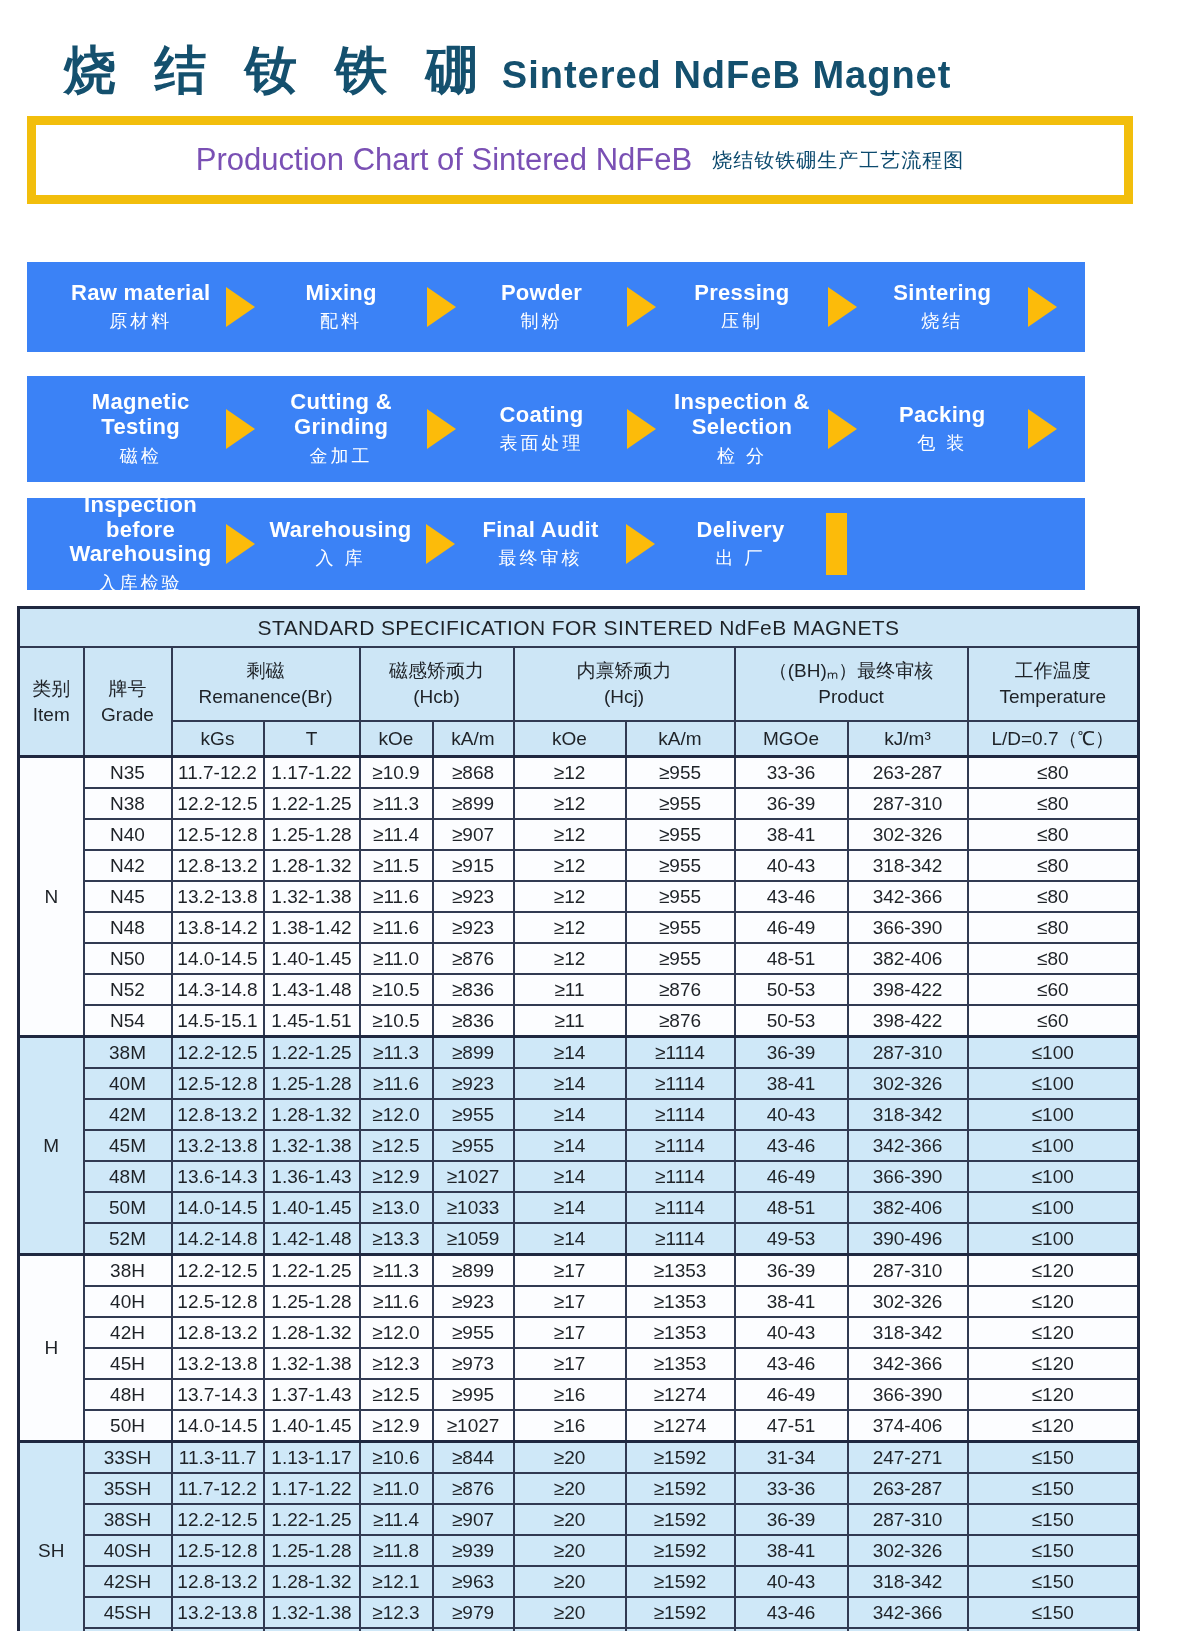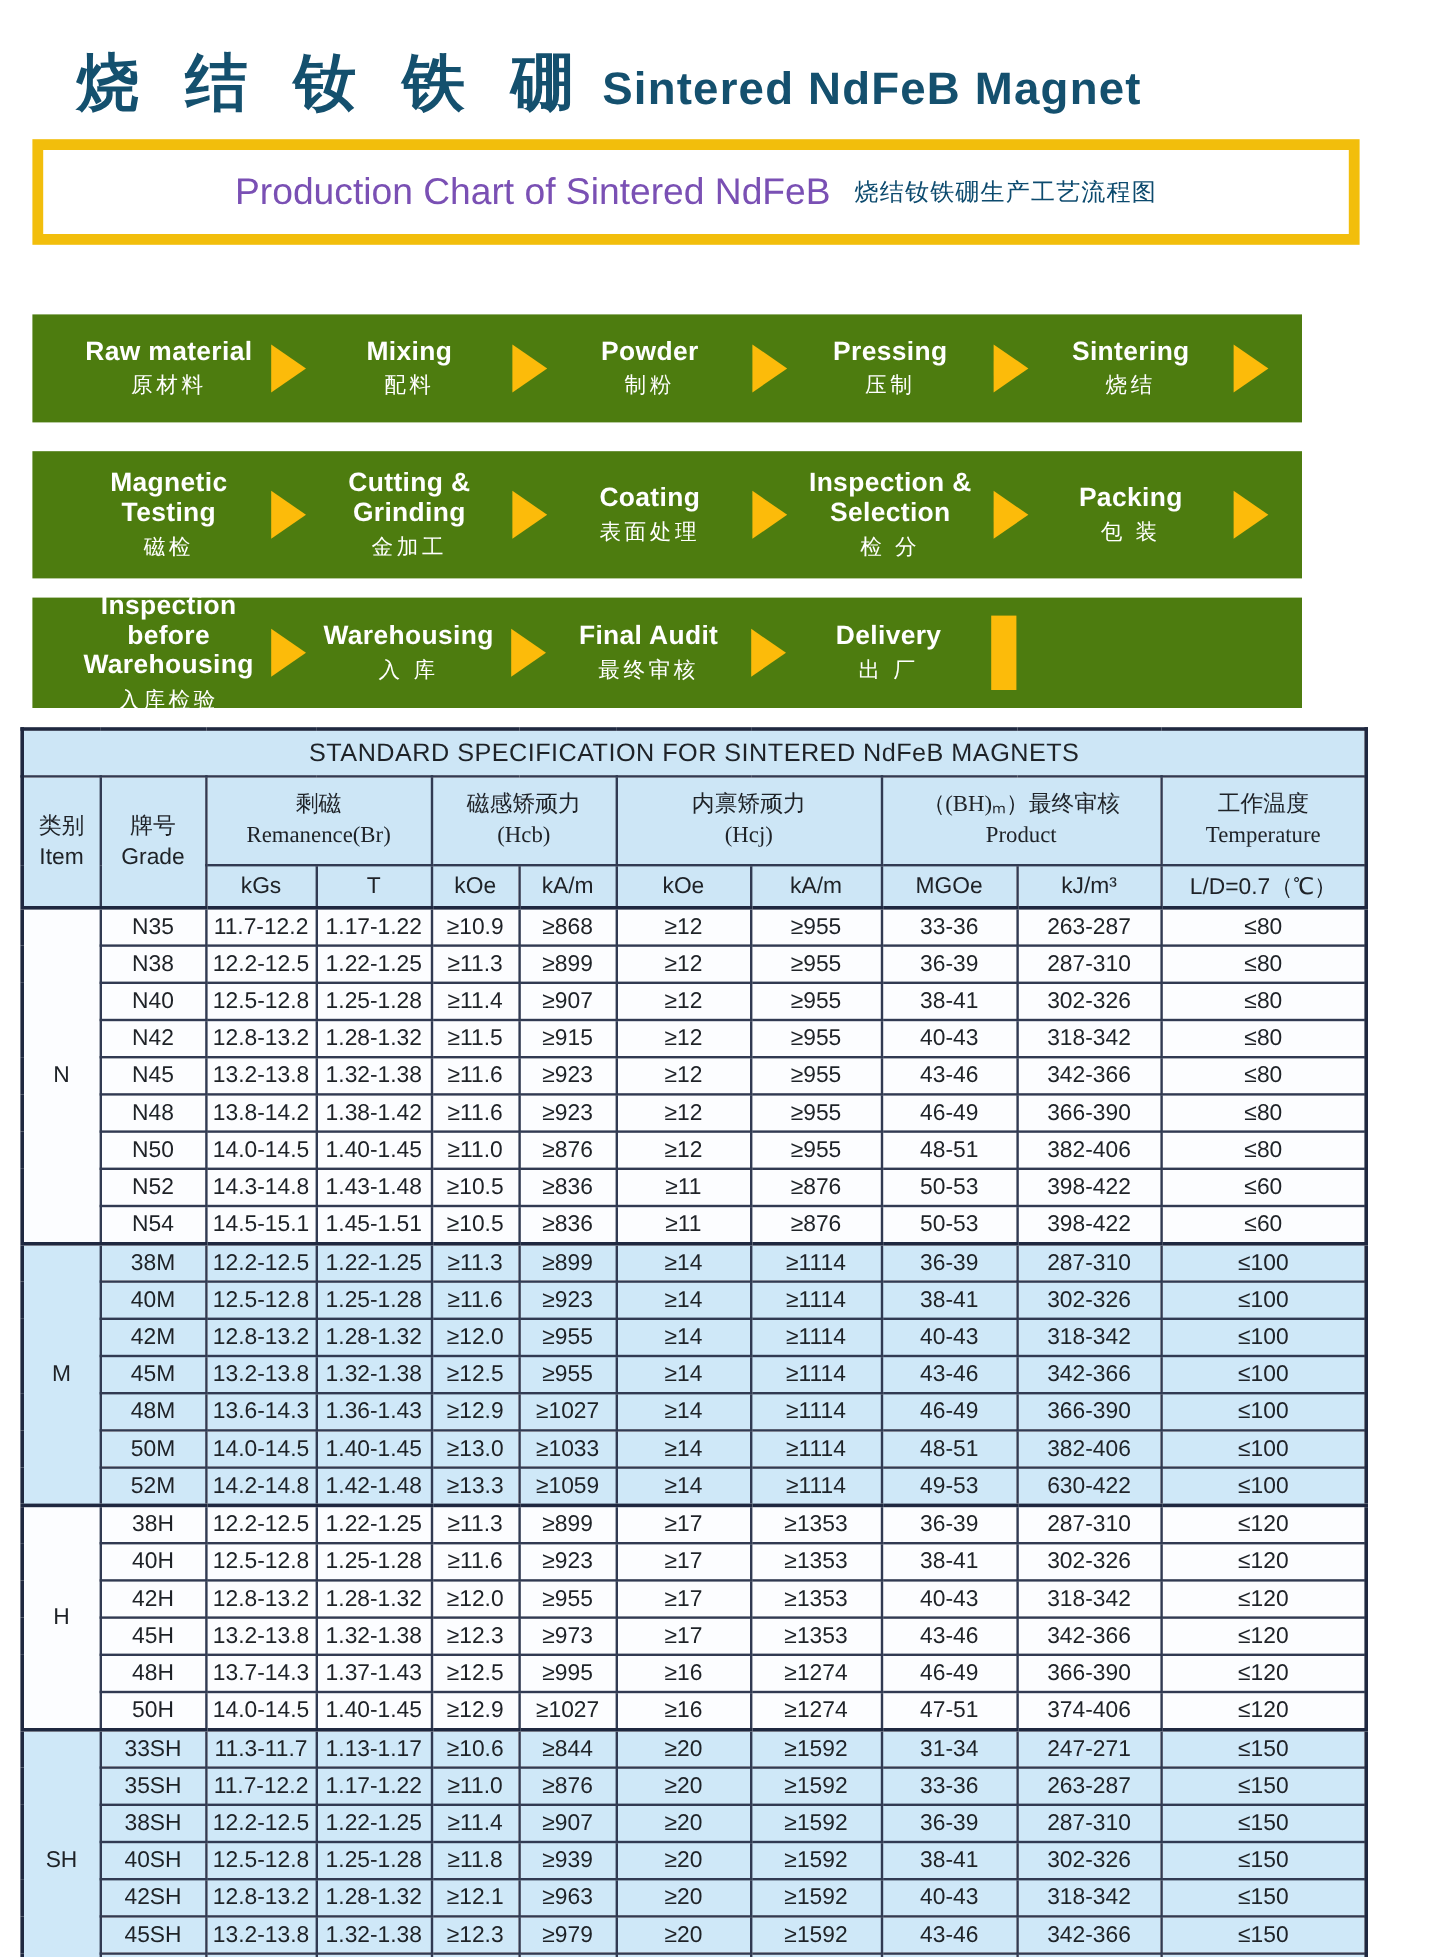--- a/index.html
+++ b/index.html
@@ -15,21 +15,21 @@
   
   .banner{
     margin:20px 0 0 27px;width:1106px;height:88px;box-sizing:border-box;
     border:9px solid #F2BE0C;background:#ffffff;
     display:flex;align-items:center;justify-content:center;gap:20px;
   }
   .banner-en{color:#7a50b4;font-size:31px;font-weight:500;}
   .banner-zh{color:#0c4a6e;font-size:20px;font-weight:500;letter-spacing:1px;}
   
   .flow-band{
-    margin-left:27px;width:1058px;height:90px;background:#4d7c0f;
+    margin-left:27px;width:1058px;height:90px;background:#3b82f6;
     display:flex;align-items:center;justify-content:space-between;
     padding:16px 28px;box-sizing:border-box;color:#ffffff;
   }
   .band-1{margin-top:58px;}
   .band-2{margin-top:24px;height:106px;}
   .band-3{margin-top:16px;height:92px;}
   .flow-step{flex:1 1 0;text-align:center;}
   .step-en{font-size:22px;font-weight:bold;white-space:pre-line;line-height:1.12;letter-spacing:0.3px;}
   .step-zh{font-size:18px;margin-top:4px;letter-spacing:3px;}
   .flow-arrow{
@@ -46,21 +46,21 @@
   .spec-table th,.spec-table td{
     border:2px solid #313a52;text-align:center;vertical-align:middle;
     color:#1e2227;padding:0;font-weight:normal;overflow:hidden;
   }
   .title-cell{
     background:#2a7cd3;color:#0a1b4d;font-size:21px;font-weight:bold;
     height:37px;letter-spacing:0.4px;
   }
   .spec-table thead th{background:#cde6f6;}
   .hdr-line{font-size:19px;line-height:1.35;}
-  .hdr-two{height:72px;font-family:Liberation Serif, serif;}
+  .hdr-two{height:72px;}
   .units-row th{height:33px;font-size:19px;}
   .spec-table tbody td{height:29px;font-size:19px;background:#fcfdff;}
   .spec-table tbody tr.shaded td{background:#cfe8f8;}
   .spec-table tbody tr.group-first td{border-top:3px solid #1f2840;}
   .item-cell{font-size:21px;}
 </style>
 </head>
 <body>
 
 <div class="heading">
@@ -399,21 +399,21 @@
       </tr>
       <tr class="shaded">
         <td class="grade">52M</td>
         <td class="val">14.2-14.8</td>
         <td class="val">1.42-1.48</td>
         <td class="val">≥13.3</td>
         <td class="val">≥1059</td>
         <td class="val">≥14</td>
         <td class="val">≥1114</td>
         <td class="val">49-53</td>
-        <td class="val">630-422</td>
+        <td class="val">390-496</td>
         <td class="val">≤100</td>
       </tr>
       <tr class="group-first">
         <td class="item-cell" rowspan="6">H</td>
         <td class="grade">38H</td>
         <td class="val">12.2-12.5</td>
         <td class="val">1.22-1.25</td>
         <td class="val">≥11.3</td>
         <td class="val">≥899</td>
         <td class="val">≥17</td>

